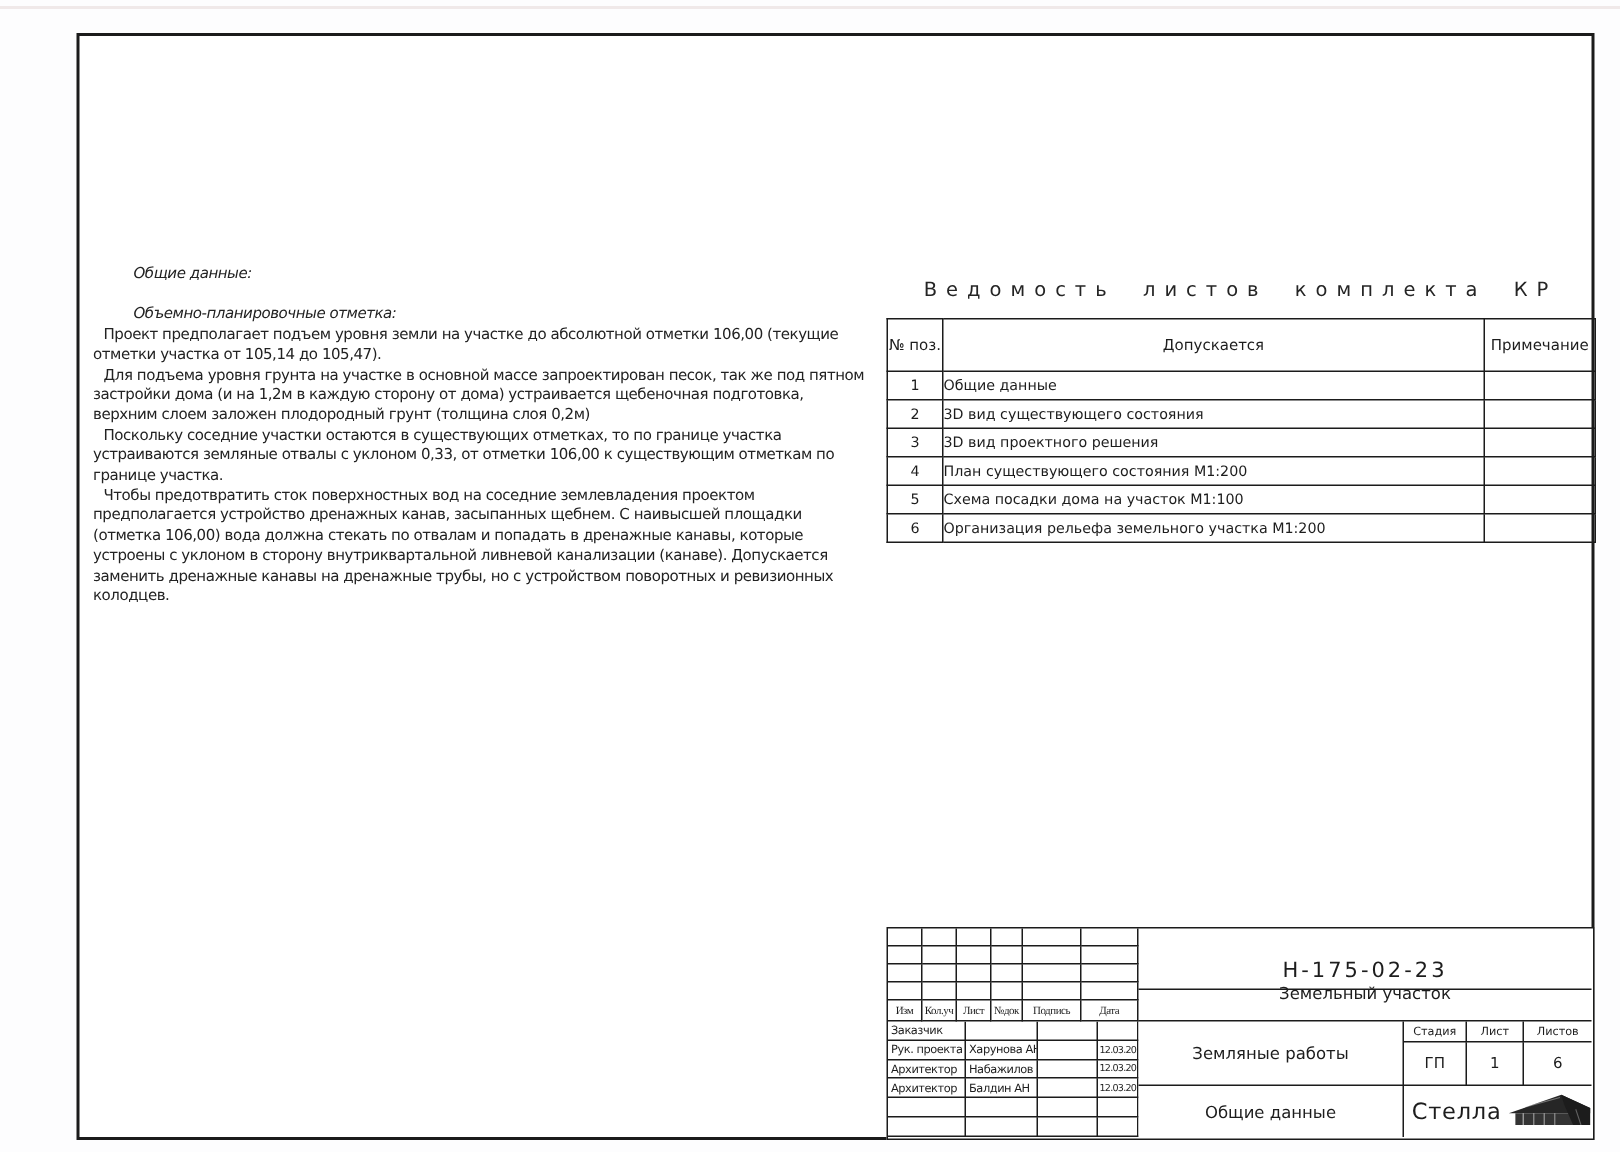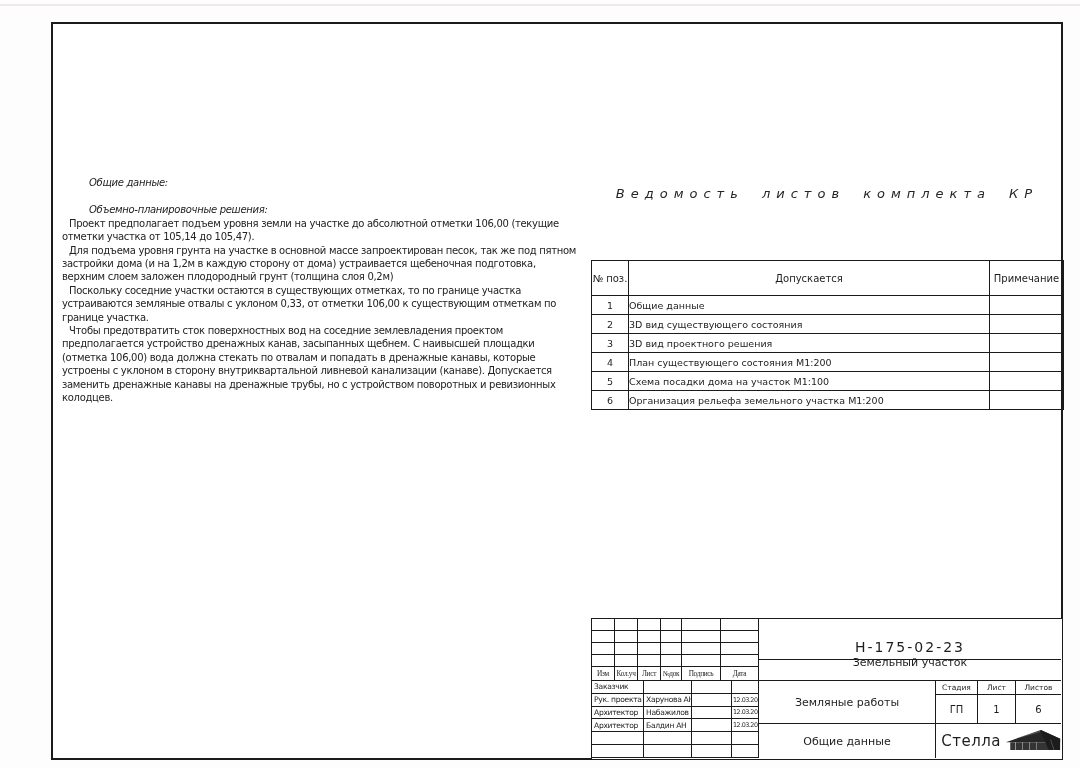--- a/index.html
+++ b/index.html
@@ -20,25 +20,25 @@
     position:absolute;left:62px;top:176px;width:517px;
     font-size:10px;line-height:13.4px;letter-spacing:-0.3px;color:#222;
   }
   .notes p{margin:0;text-indent:7px;}
   .notes p.h{text-indent:27px;font-style:italic;}
   .notes p.gap{margin-top:14px;}
   
   .list-title{
     position:absolute;left:591px;top:186px;width:472px;
     text-align:center;font-size:13px;letter-spacing:6px;word-spacing:8px;
-    color:#252525;white-space:nowrap;font-style:italic;
+    color:#252525;white-space:nowrap;
   }
   table.sheets{
     position:absolute;left:591px;top:212px;width:472px;
-    border-collapse:collapse;table-layout:fixed;margin-top:48px;
+    border-collapse:collapse;table-layout:fixed;
   }
   table.sheets th,table.sheets td{
     border:1.5px solid #1b1b1b;padding:0;overflow:hidden;white-space:nowrap;
   }
   table.sheets th{height:34px;font-weight:normal;font-size:10px;}
   table.sheets td{height:18px;font-size:9.5px;}
   td.c,th.c{text-align:center;}
   td.l{text-align:left;padding-left:6px;}
   
   .stamp{
@@ -69,21 +69,21 @@
 </style>
 </head>
 <body>
 
 <div class="scan-edge"></div>
 
 <div class="frame"></div>
 
 <div class="notes">
   <p class="h">Общие данные:</p>
-  <p class="h gap">Объемно-планировочные решения:</p>
+  <p class="h gap">Объемно-планировочные отметка:</p>
   <p>Проект предполагает подъем уровня земли на участке до абсолютной отметки 106,00 (текущие отметки участка от 105,14 до 105,47).</p>
   <p>Для подъема уровня грунта на участке в основной массе запроектирован песок, так же под пятном застройки дома (и на 1,2м в каждую сторону от дома) устраивается щебеночная подготовка, верхним слоем заложен плодородный грунт (толщина слоя 0,2м)</p>
   <p>Поскольку соседние участки остаются в существующих отметках, то по границе участка устраиваются земляные отвалы с уклоном 0,33, от отметки 106,00 к существующим отметкам по границе участка.</p>
   <p>Чтобы предотвратить сток поверхностных вод на соседние землевладения проектом предполагается устройство дренажных канав, засыпанных щебнем. С наивысшей площадки (отметка 106,00) вода должна стекать по отвалам и попадать в дренажные канавы, которые устроены с уклоном в сторону внутриквартальной ливневой канализации (канаве). Допускается заменить дренажные канавы на дренажные трубы, но с устройством поворотных и ревизионных колодцев.</p>
 </div>
 
 <div class="list-title">Ведомость листов комплекта КР</div>
 
 <table class="sheets">
   <colgroup>

